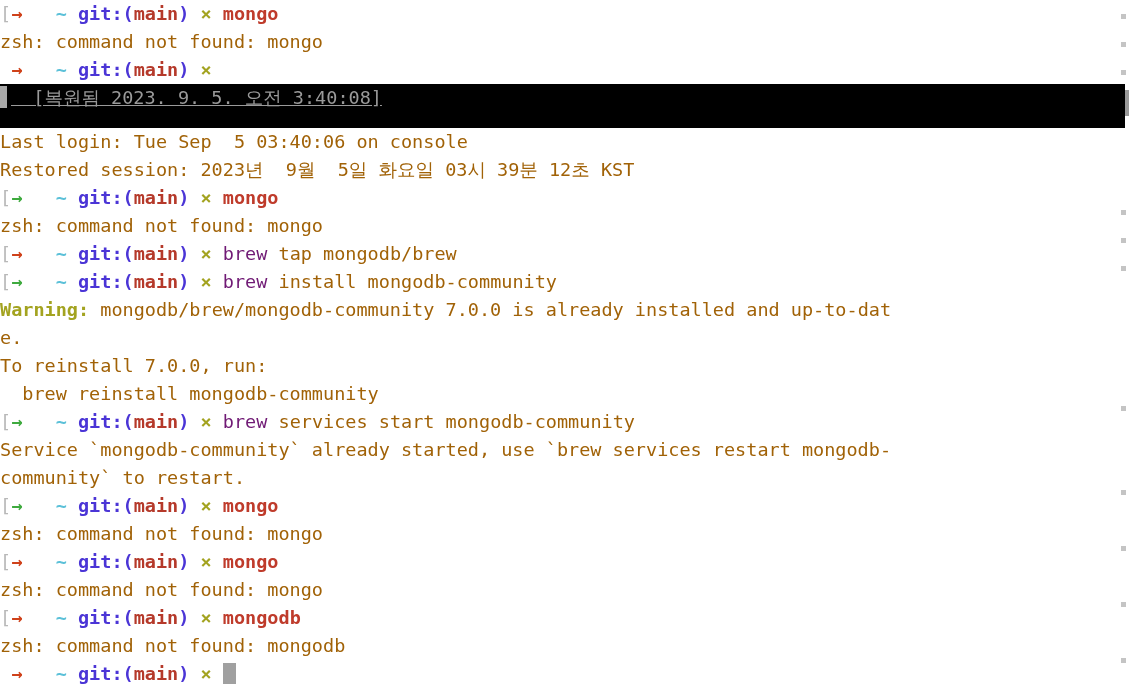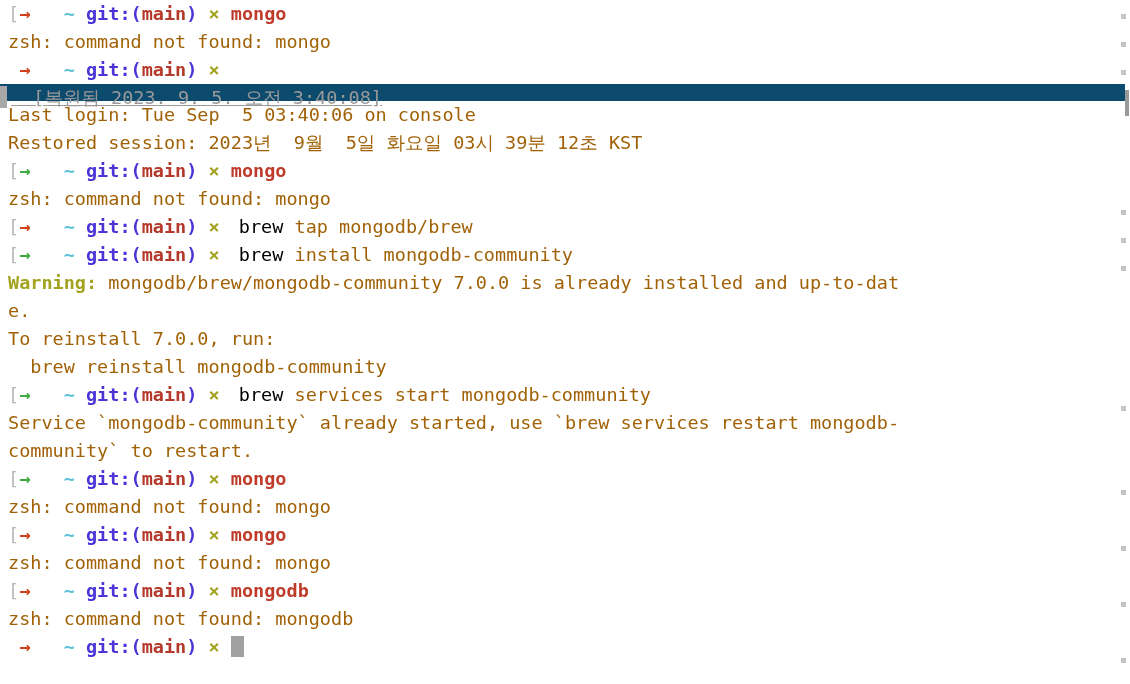--- a/index.html
+++ b/index.html
@@ -35,48 +35,48 @@
     left: 0px;
     right: 0px;
     white-space: pre;
   }
 
   .line {
     height: 28px;
     line-height: 28px;
     white-space: pre;
     position: relative;
-    padding-left: 8px;
+    padding-left: 0px;
   }
 
   
   .bracket {
     color: #b8b8b8;
     font-weight: normal;
   }
   .bracket-blank {
     color: transparent;
   }
 
   .arrow-ok   { color: #3eaa3e; font-weight: bold; }
   .arrow-err  { color: #cf4119; font-weight: bold; }
   .tilde      { color: #5bc0d8; font-weight: bold; }
   .git        { color: #4b35d6; font-weight: bold; }
   .branch     { color: #b5392a; font-weight: bold; }
   .xmark      { color: #a3a320; font-weight: bold; }
   .cmd-bad    { color: #bf3b2b; font-weight: bold; }
-  .cmd-ok     { color: #000000; font-weight: normal; margin-left: 8px; }
+  .cmd-ok     { color: #701a75; font-weight: normal; }
   .plain      { color: #a16207; font-weight: normal; }
   .warn       { color: #a3a320; font-weight: bold; }
 
   
   .banner {
-    background: #0c4a6e;
+    background: #000000;
     color: #9a9a9a;
-    height: 17px;
+    height: 44px;
     line-height: 28px;
     white-space: pre;
     position: relative;
     width: 1125px;
     box-sizing: border-box;
     text-decoration: underline;
   }
   .banner .bar {
     display: inline-block;
     width: 7px;

